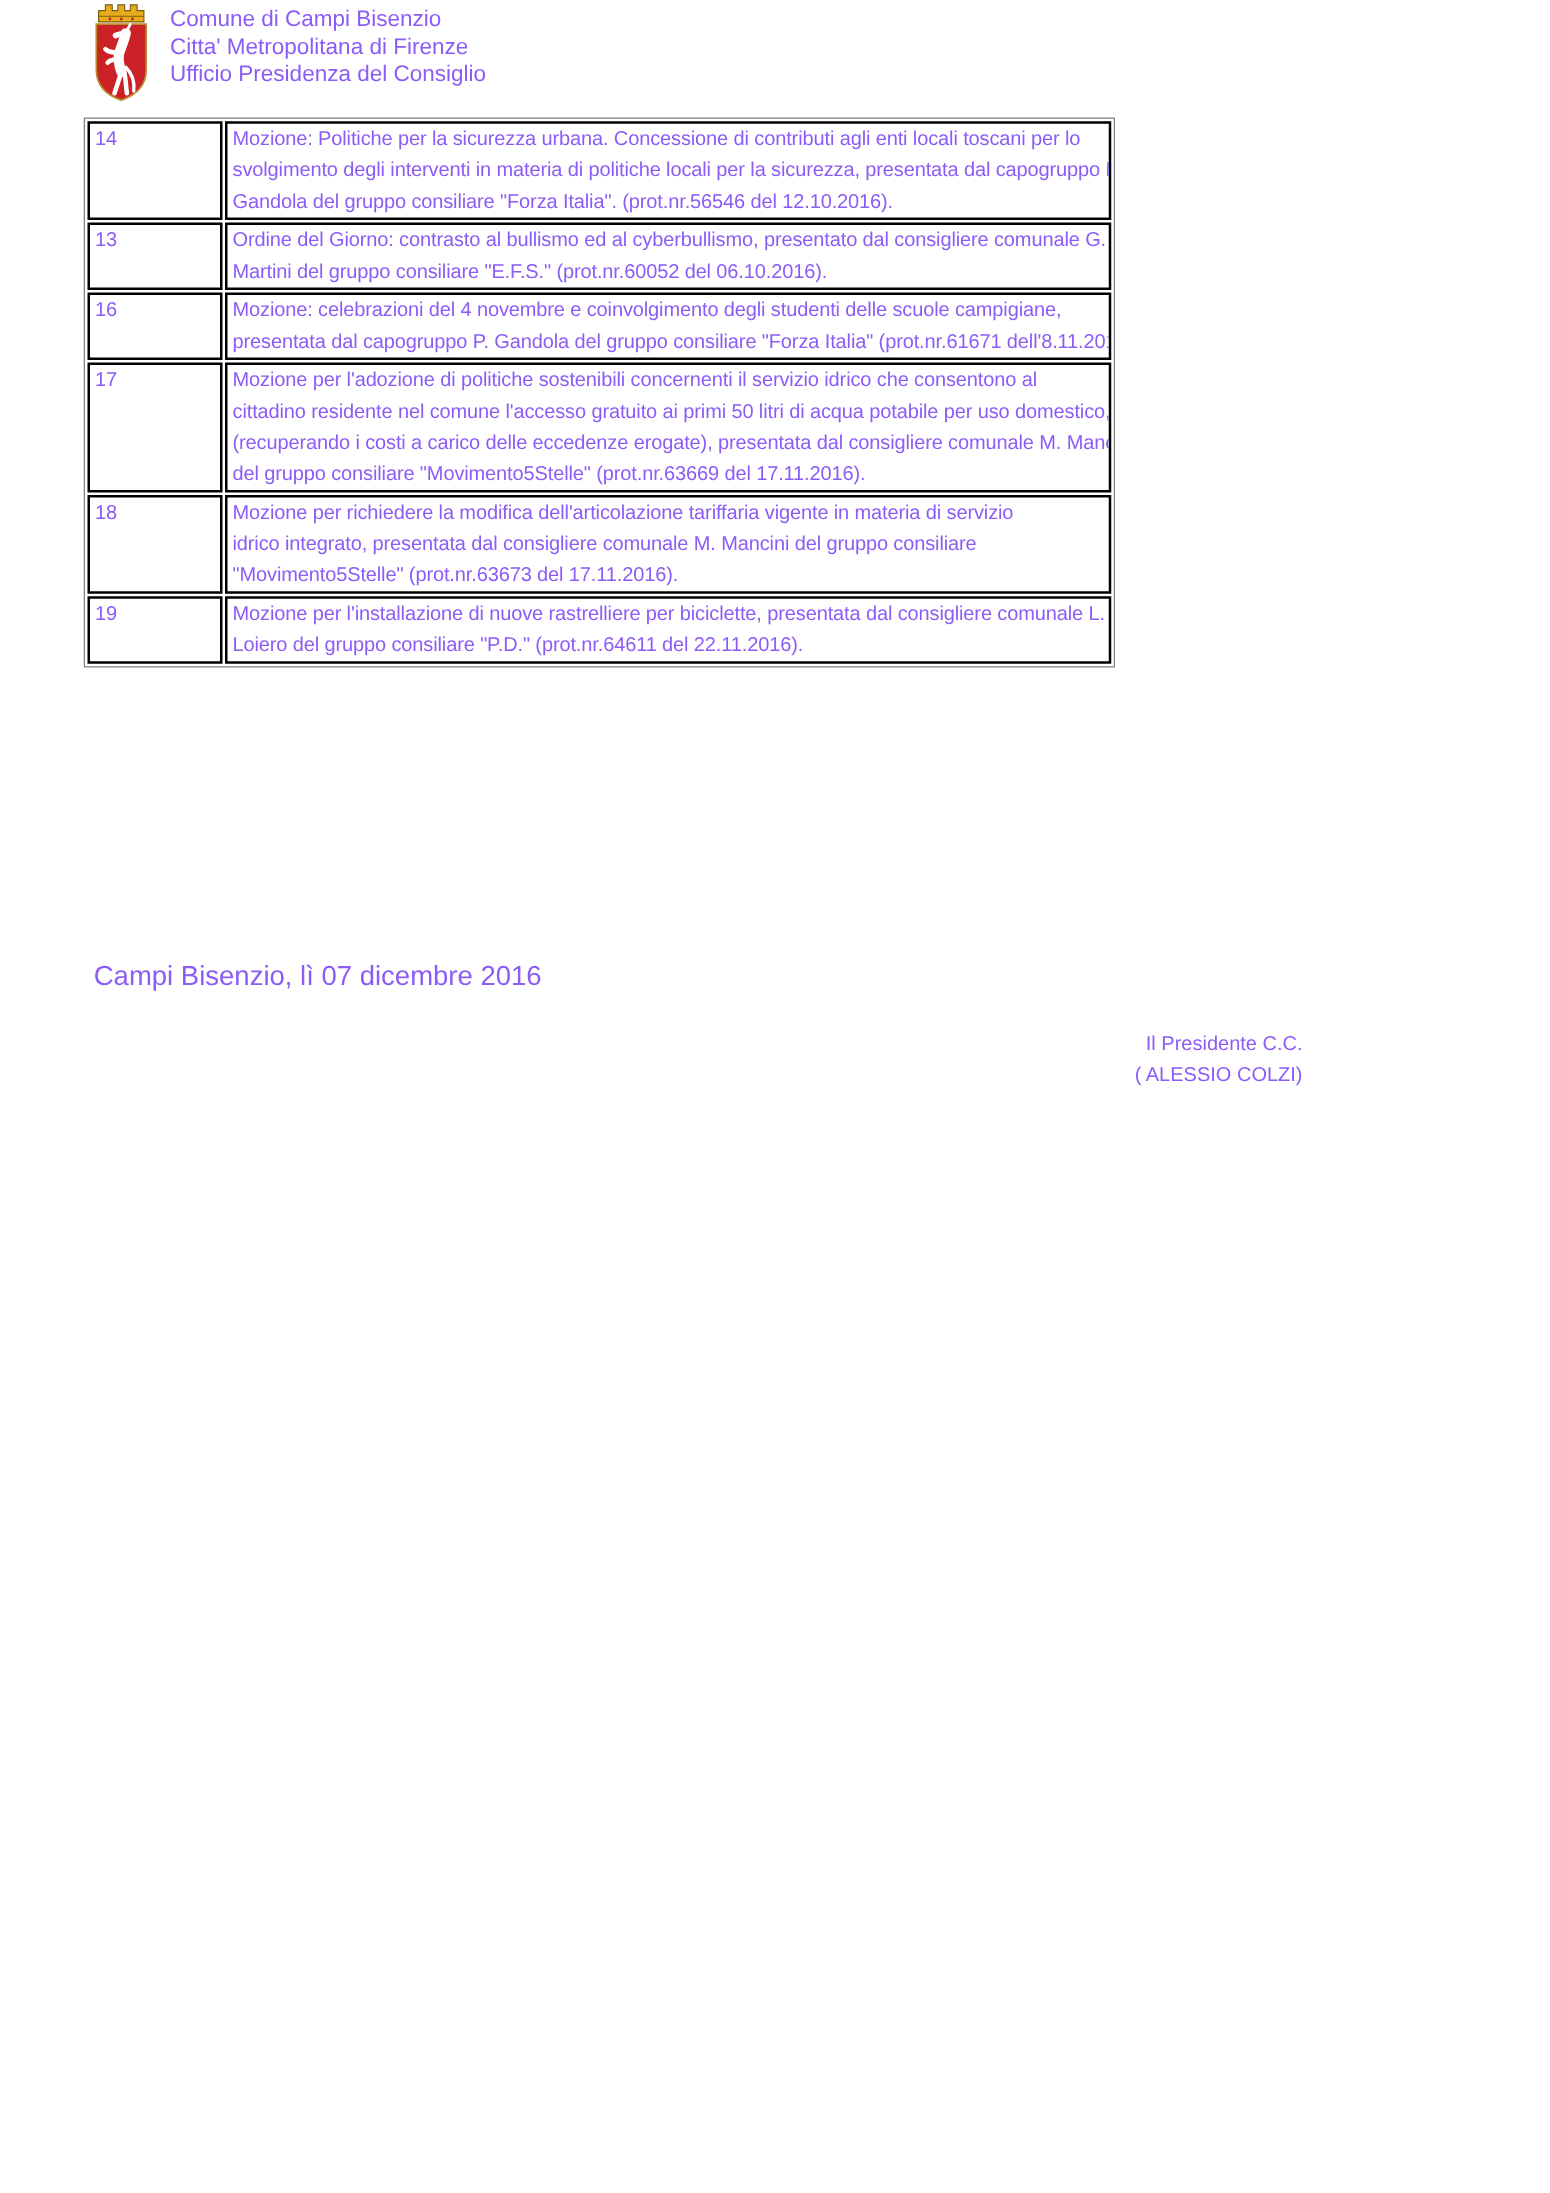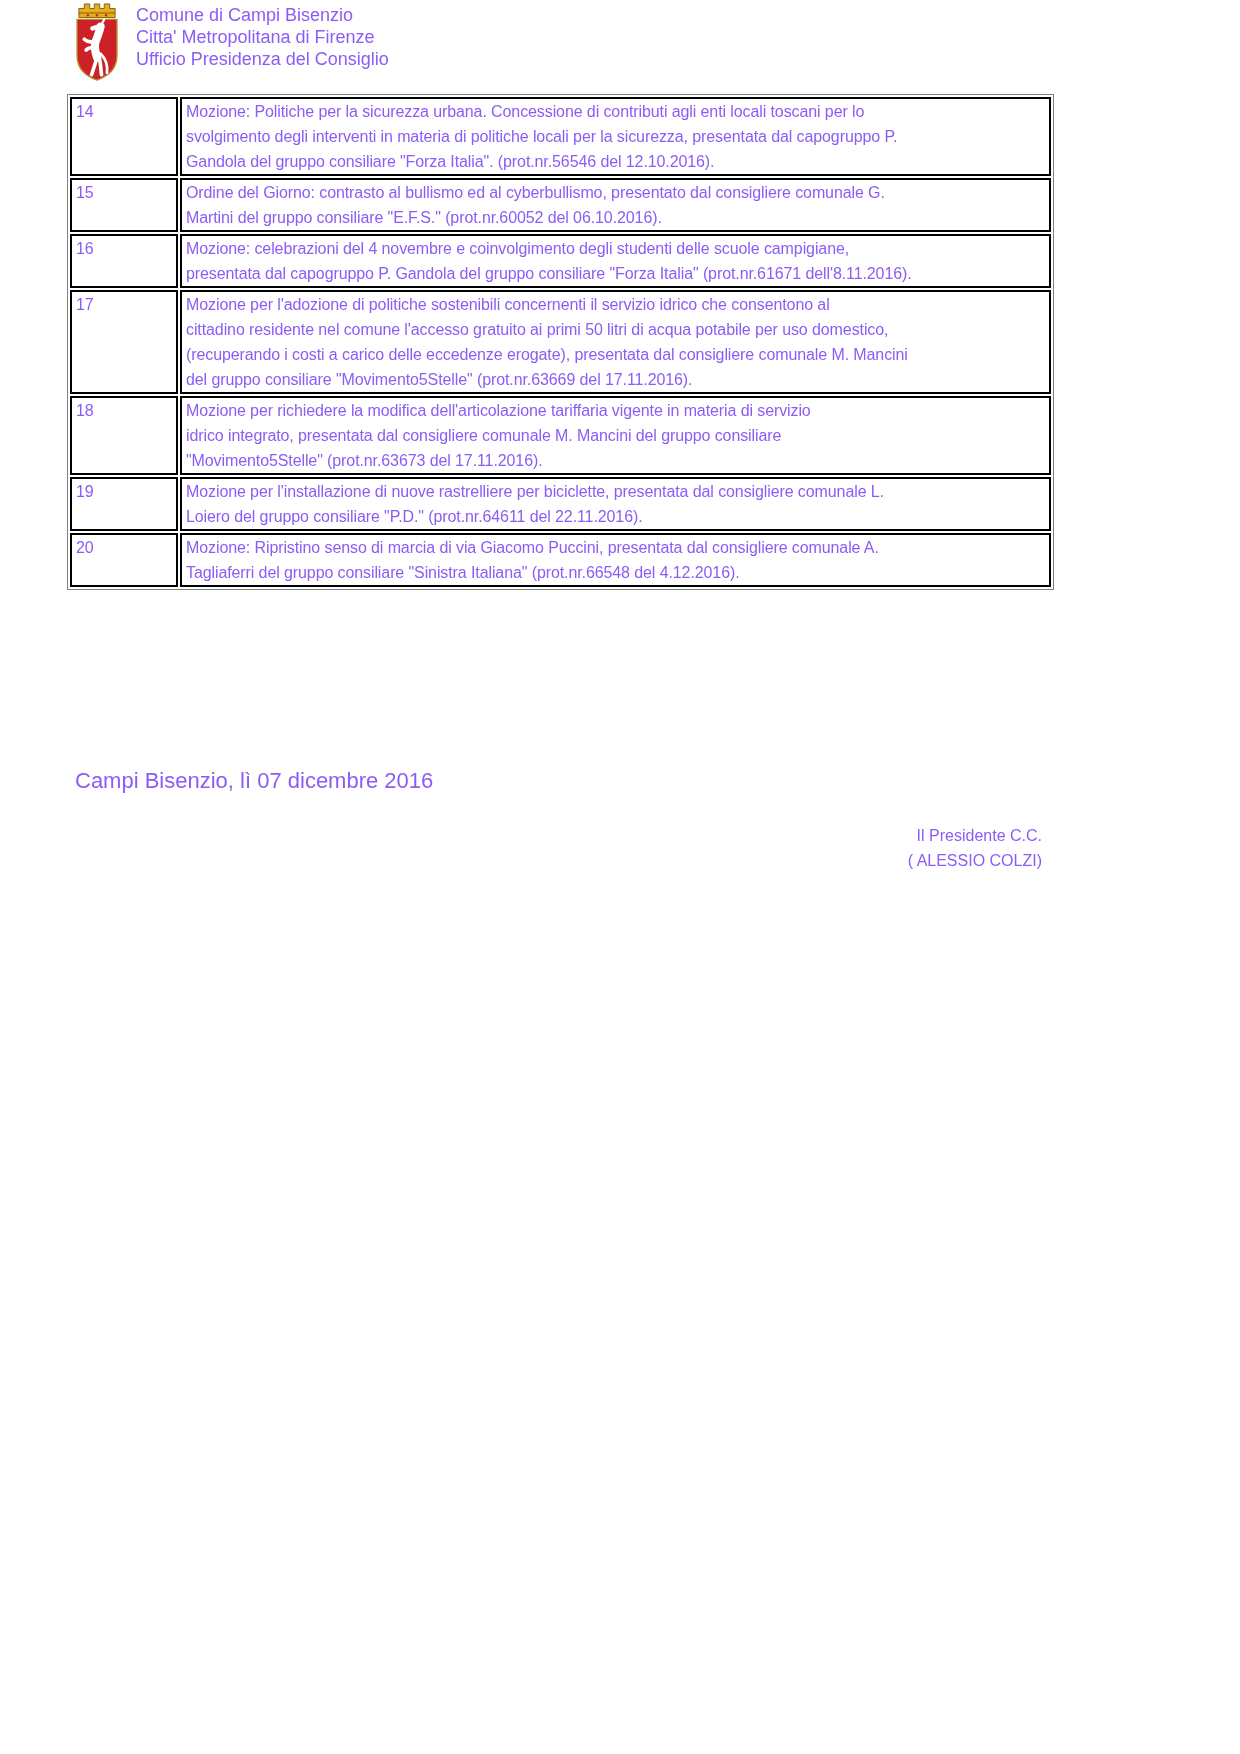--- a/index.html
+++ b/index.html
@@ -36,21 +36,21 @@
     font-size: 18px;
     line-height: 22px;
     white-space: nowrap;
   }
 
   
   .doc-table {
     position: absolute;
     top: 94px;
     left: 67px;
-    width: 987px;
+    width: 825px;
     border-collapse: separate;
     border-spacing: 2px;
     border: 1px solid #808080;
     table-layout: fixed;
   }
   .doc-table td {
     border: 2px solid #000000;
     vertical-align: top;
     padding: 0 4px;
     font-size: 16px;
@@ -122,21 +122,21 @@
 
   <table class="doc-table">
     <tbody>
       <tr>
         <td class="num">14</td>
         <td class="txt">Mozione: Politiche per la sicurezza urbana. Concessione di contributi agli enti locali toscani per lo
 svolgimento degli interventi in materia di politiche locali per la sicurezza, presentata dal capogruppo P.
 Gandola del gruppo consiliare "Forza Italia". (prot.nr.56546 del 12.10.2016).</td>
       </tr>
       <tr>
-        <td class="num">15</td>
+        <td class="num">13</td>
         <td class="txt">Ordine del Giorno: contrasto al bullismo ed al cyberbullismo, presentato dal consigliere comunale G.
 Martini del gruppo consiliare "E.F.S." (prot.nr.60052 del 06.10.2016).</td>
       </tr>
       <tr>
         <td class="num">16</td>
         <td class="txt">Mozione: celebrazioni del 4 novembre e coinvolgimento degli studenti delle scuole campigiane,
 presentata dal capogruppo P. Gandola del gruppo consiliare "Forza Italia" (prot.nr.61671 dell'8.11.2016).</td>
       </tr>
       <tr>
         <td class="num">17</td>
@@ -149,25 +149,20 @@
         <td class="num">18</td>
         <td class="txt">Mozione per richiedere la modifica dell'articolazione tariffaria vigente in materia di servizio
 idrico integrato, presentata dal consigliere comunale M. Mancini del gruppo consiliare
 "Movimento5Stelle" (prot.nr.63673 del 17.11.2016).</td>
       </tr>
       <tr>
         <td class="num">19</td>
         <td class="txt">Mozione per l'installazione di nuove rastrelliere per biciclette, presentata dal consigliere comunale L.
 Loiero del gruppo consiliare "P.D." (prot.nr.64611 del 22.11.2016).</td>
       </tr>
-      <tr>
-        <td class="num">20</td>
-        <td class="txt">Mozione: Ripristino senso di marcia di via Giacomo Puccini, presentata dal consigliere comunale A.
-Tagliaferri del gruppo consiliare "Sinistra Italiana" (prot.nr.66548 del 4.12.2016).</td>
-      </tr>
     </tbody>
   </table>
 
   <div class="place-date">Campi Bisenzio, lì 07 dicembre 2016</div>
 
   <div class="signature">
     <div>Il Presidente C.C.</div>
     <div>( ALESSIO COLZI)</div>
   </div>
 

